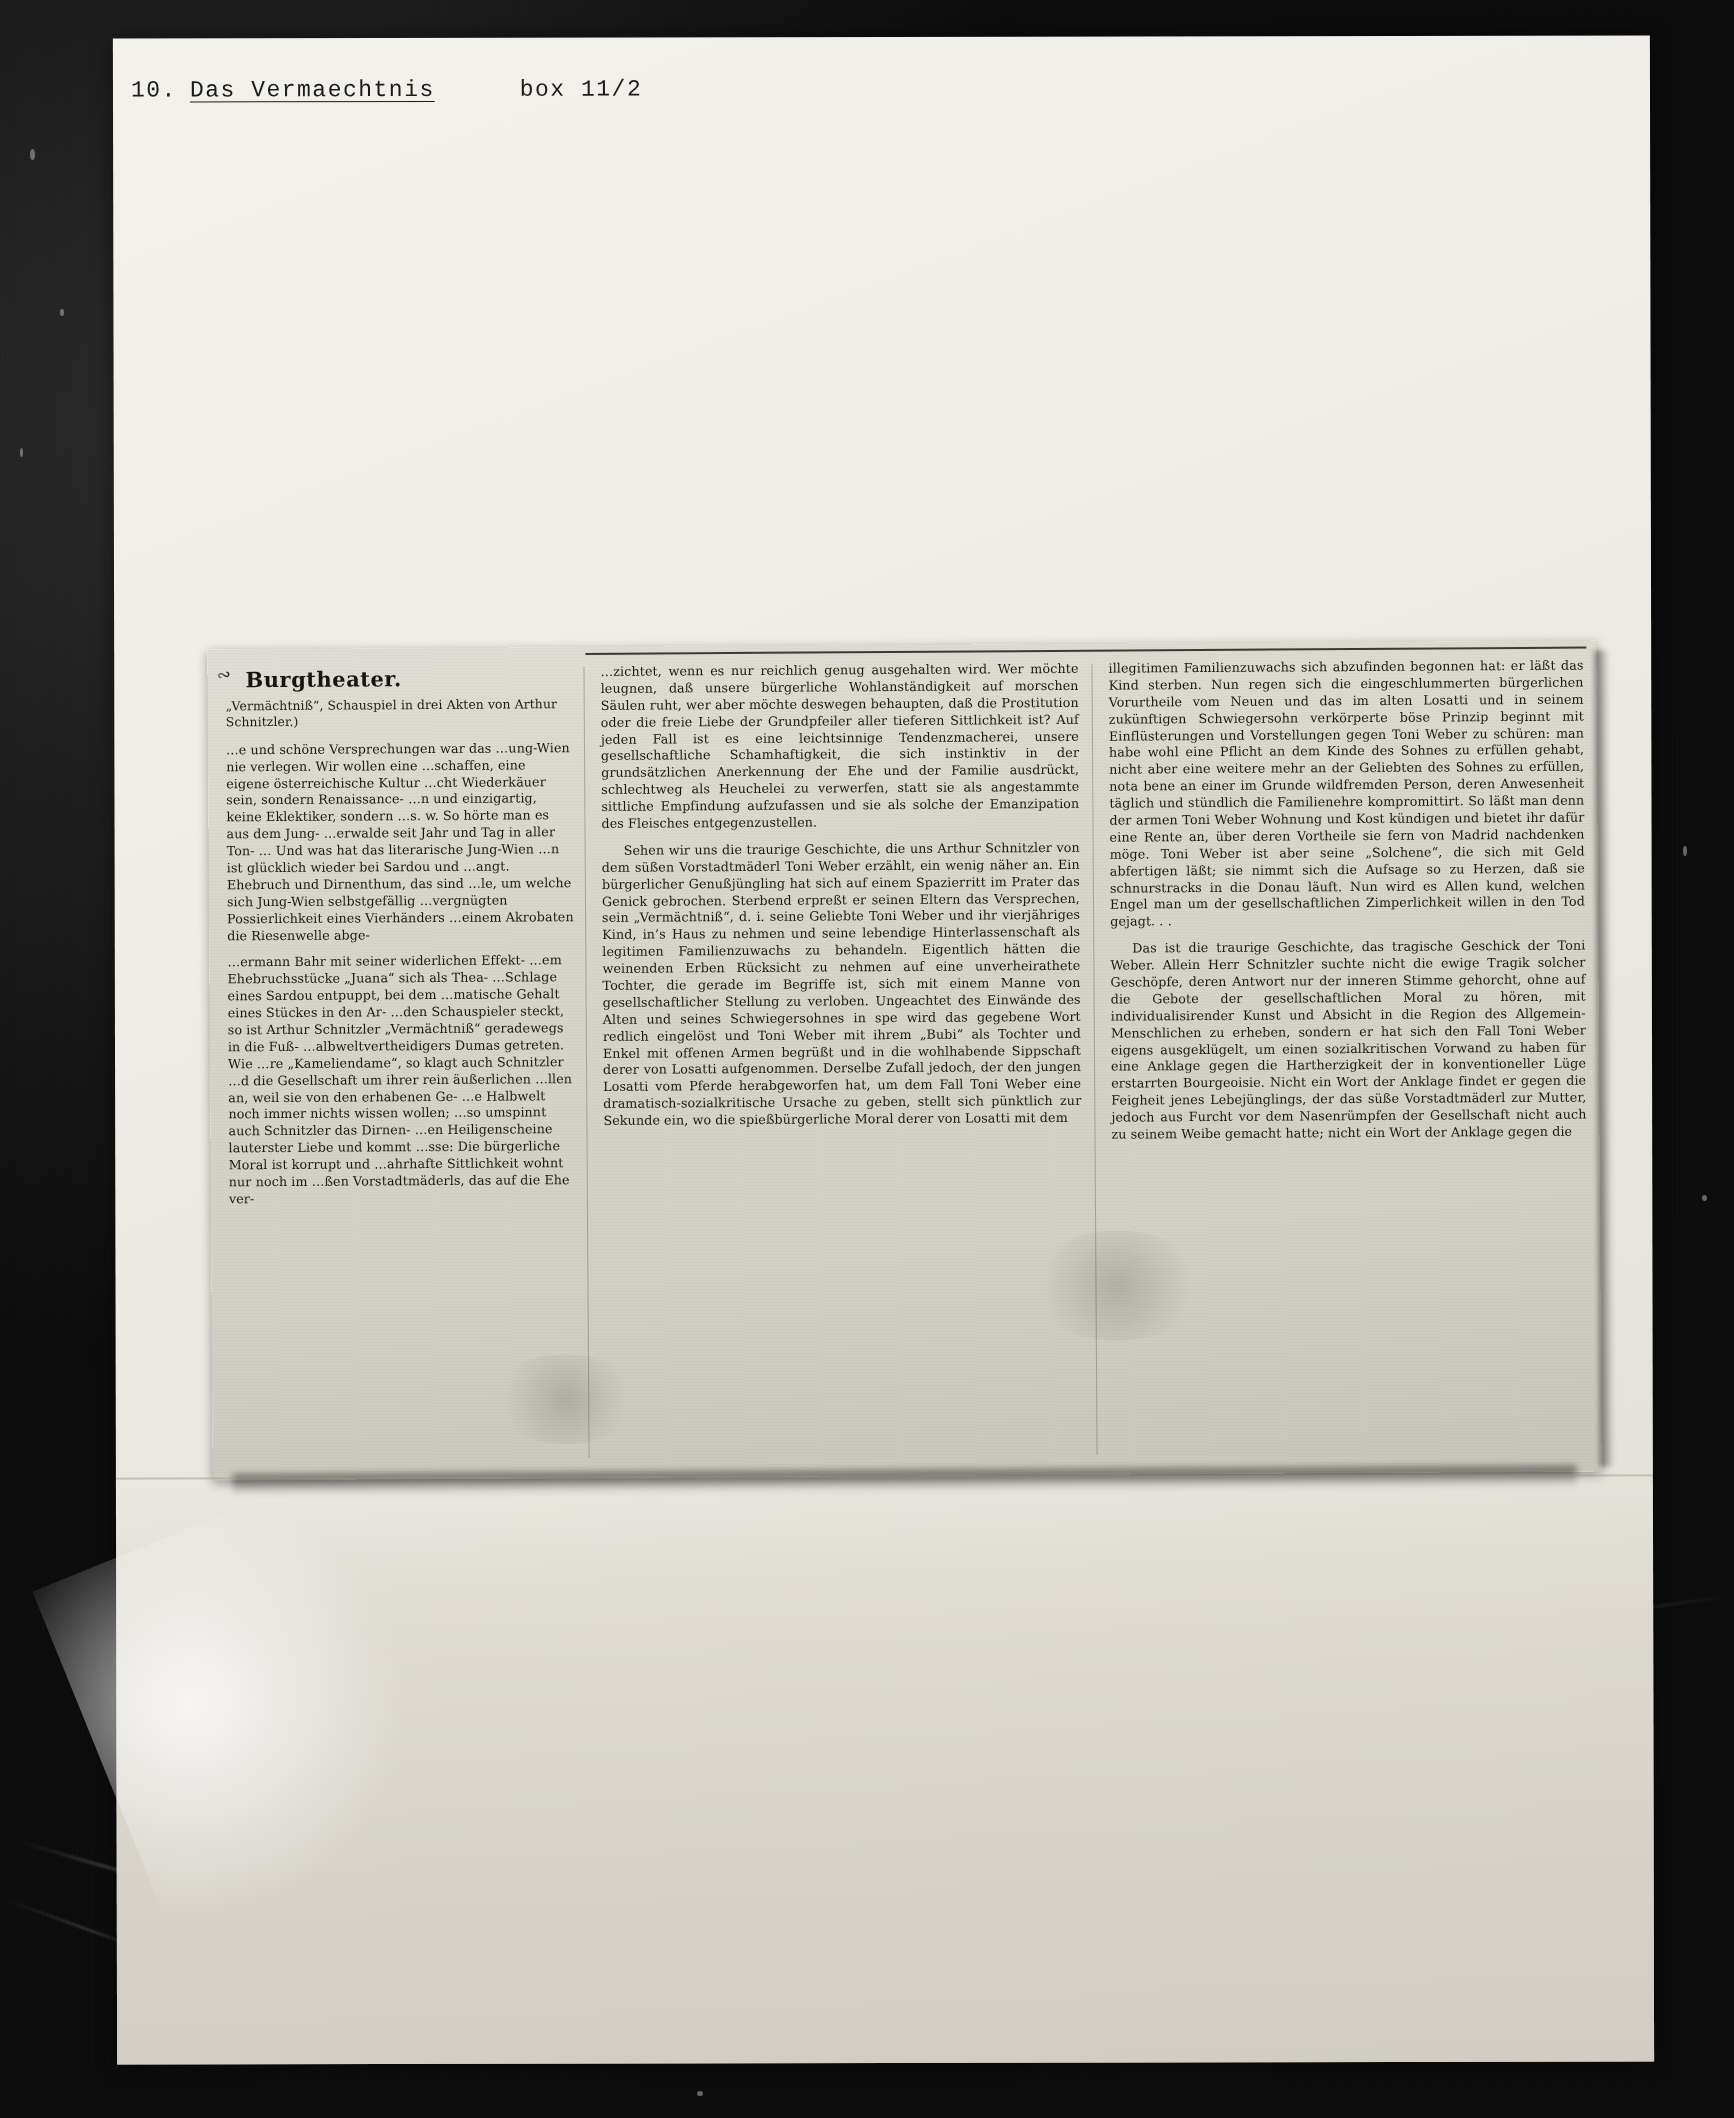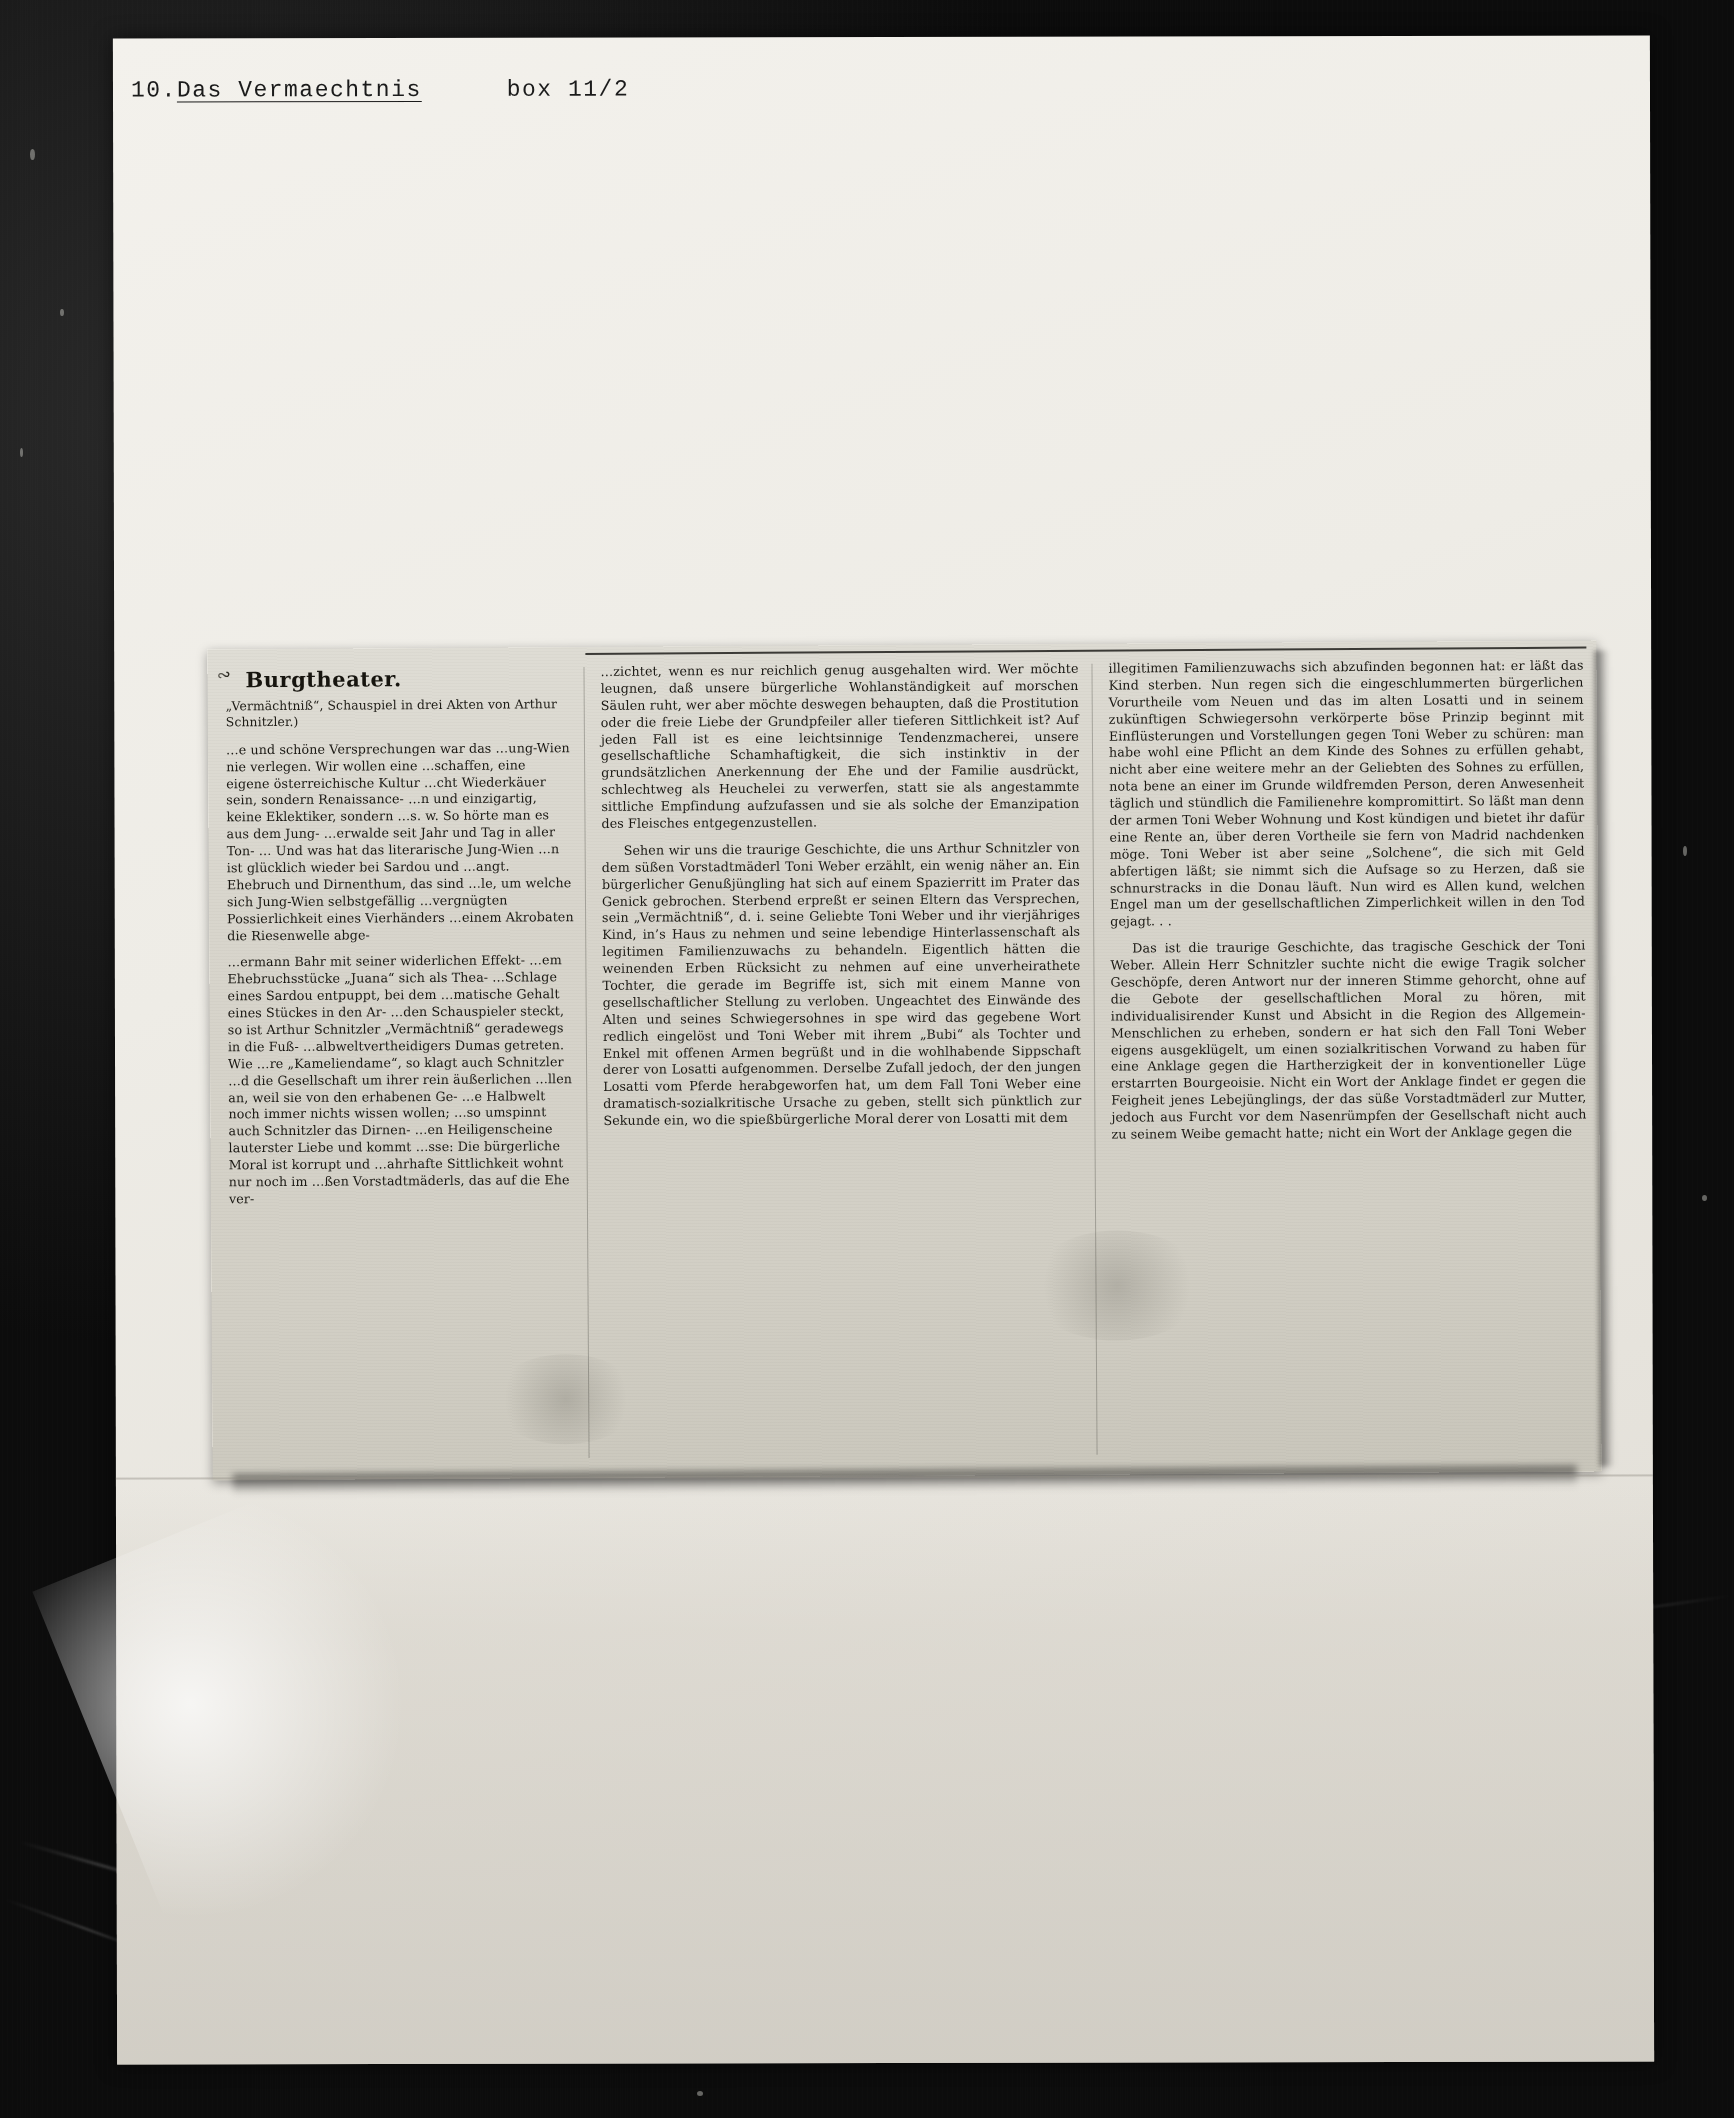--- a/index.html
+++ b/index.html
@@ -93,21 +93,21 @@
     top: 39px;
     width: 996px;
     display: flex;
     align-items: baseline;
     font-family: "Liberation Mono", monospace;
     font-size: 23px;
     letter-spacing: 1.5px;
     color: #1b1b1b;
     white-space: nowrap;
   }
-  .typed-header .num { }
+  .typed-header .num { margin-right: 13px; }
   .typed-header .title {
     text-decoration: underline;
     text-underline-offset: 4.5px;
     text-decoration-thickness: 1px;
     margin-right: 85px;
     text-align: right;
   }
   .typed-header .box { letter-spacing: 1.5px; }
 
   

